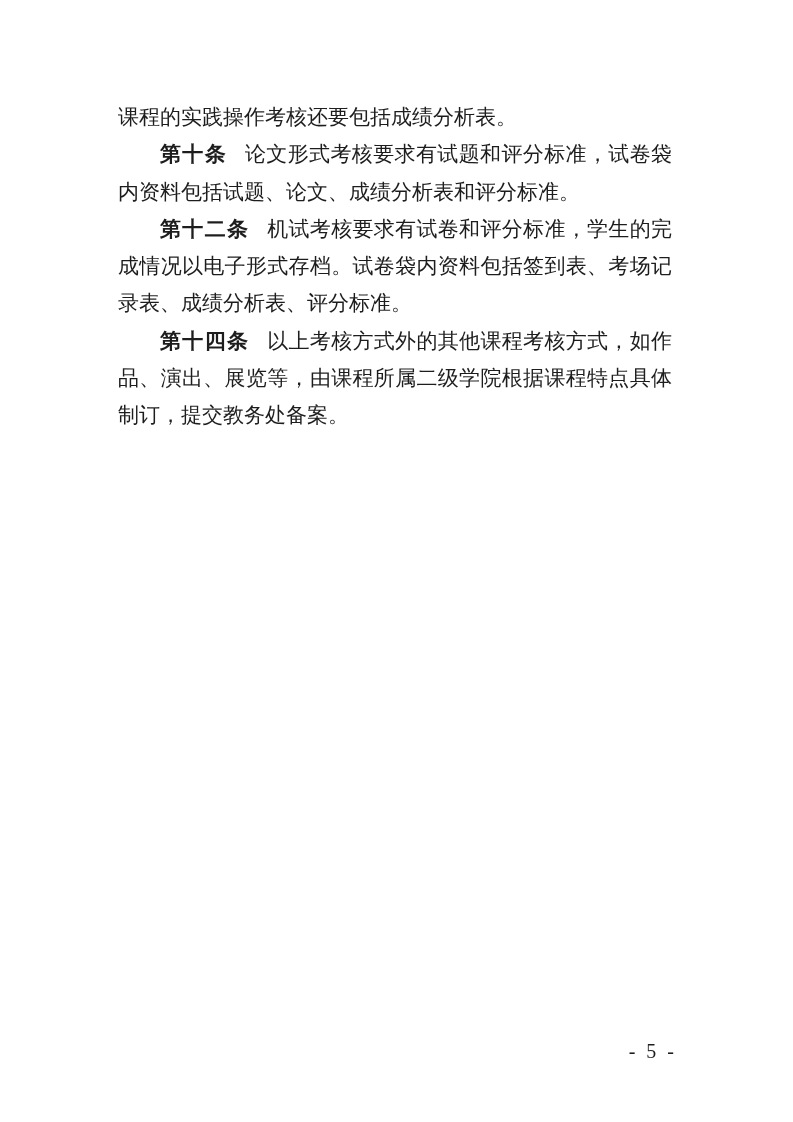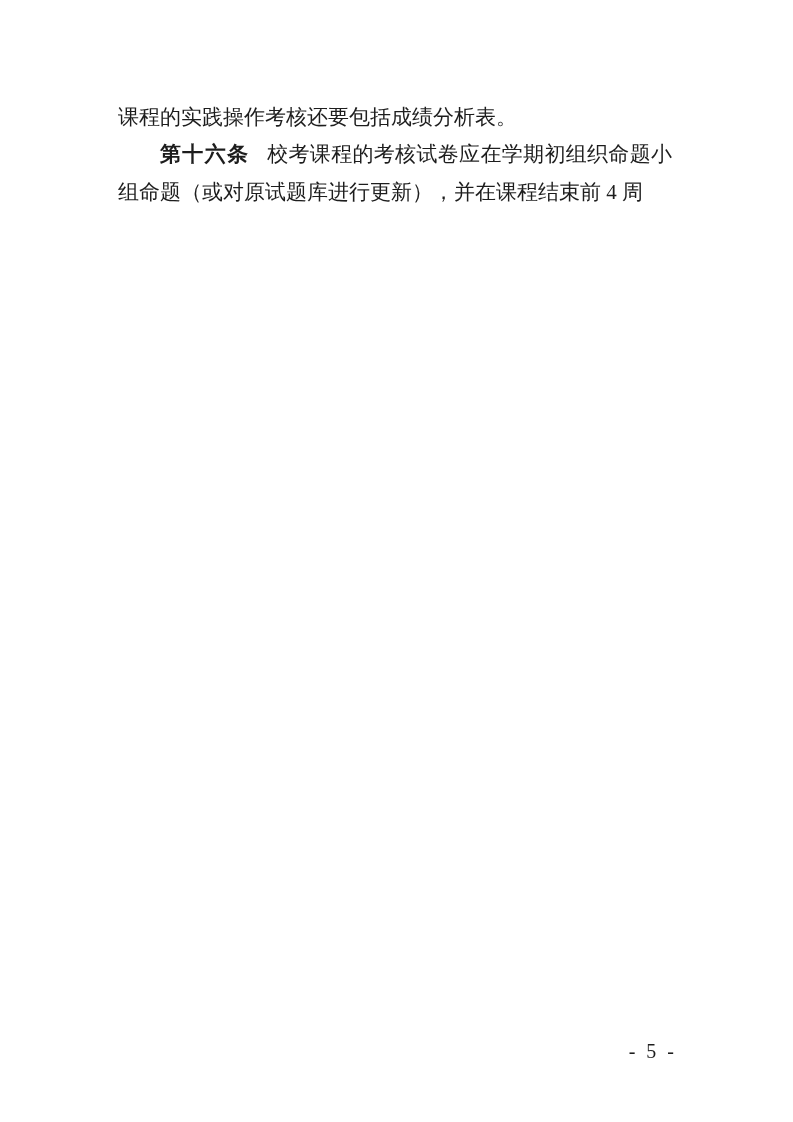--- a/index.html
+++ b/index.html
@@ -48,16 +48,18 @@
     letter-spacing: 3px;
     font-family: "Liberation Serif", "DejaVu Serif", serif;
   }
 </style>
 </head>
 <body>
 
 <div class="page">
   <div class="doc-body">
       <p class="para no-indent">课程的实践操作考核还要包括成绩分析表。</p>
-      <p class="para"><b class="term">第十六条</b>校考课程的考核试卷应在学期初组织命题小组命题（或对原试题库进行更新），并在课程结束前 4 周</p>
+      <p class="para"><b class="term">第十条</b>论文形式考核要求有试题和评分标准，试卷袋内资料包括试题、论文、成绩分析表和评分标准。</p>
+      <p class="para"><b class="term">第十二条</b>机试考核要求有试卷和评分标准，学生的完成情况以电子形式存档。试卷袋内资料包括签到表、考场记录表、成绩分析表、评分标准。</p>
+      <p class="para"><b class="term">第十四条</b>以上考核方式外的其他课程考核方式，如作品、演出、展览等，由课程所属二级学院根据课程特点具体制订，提交教务处备案。</p>
     </div>
   <div class="page-footer">- 5 -</div>
 </div>
 
 </body></html>

